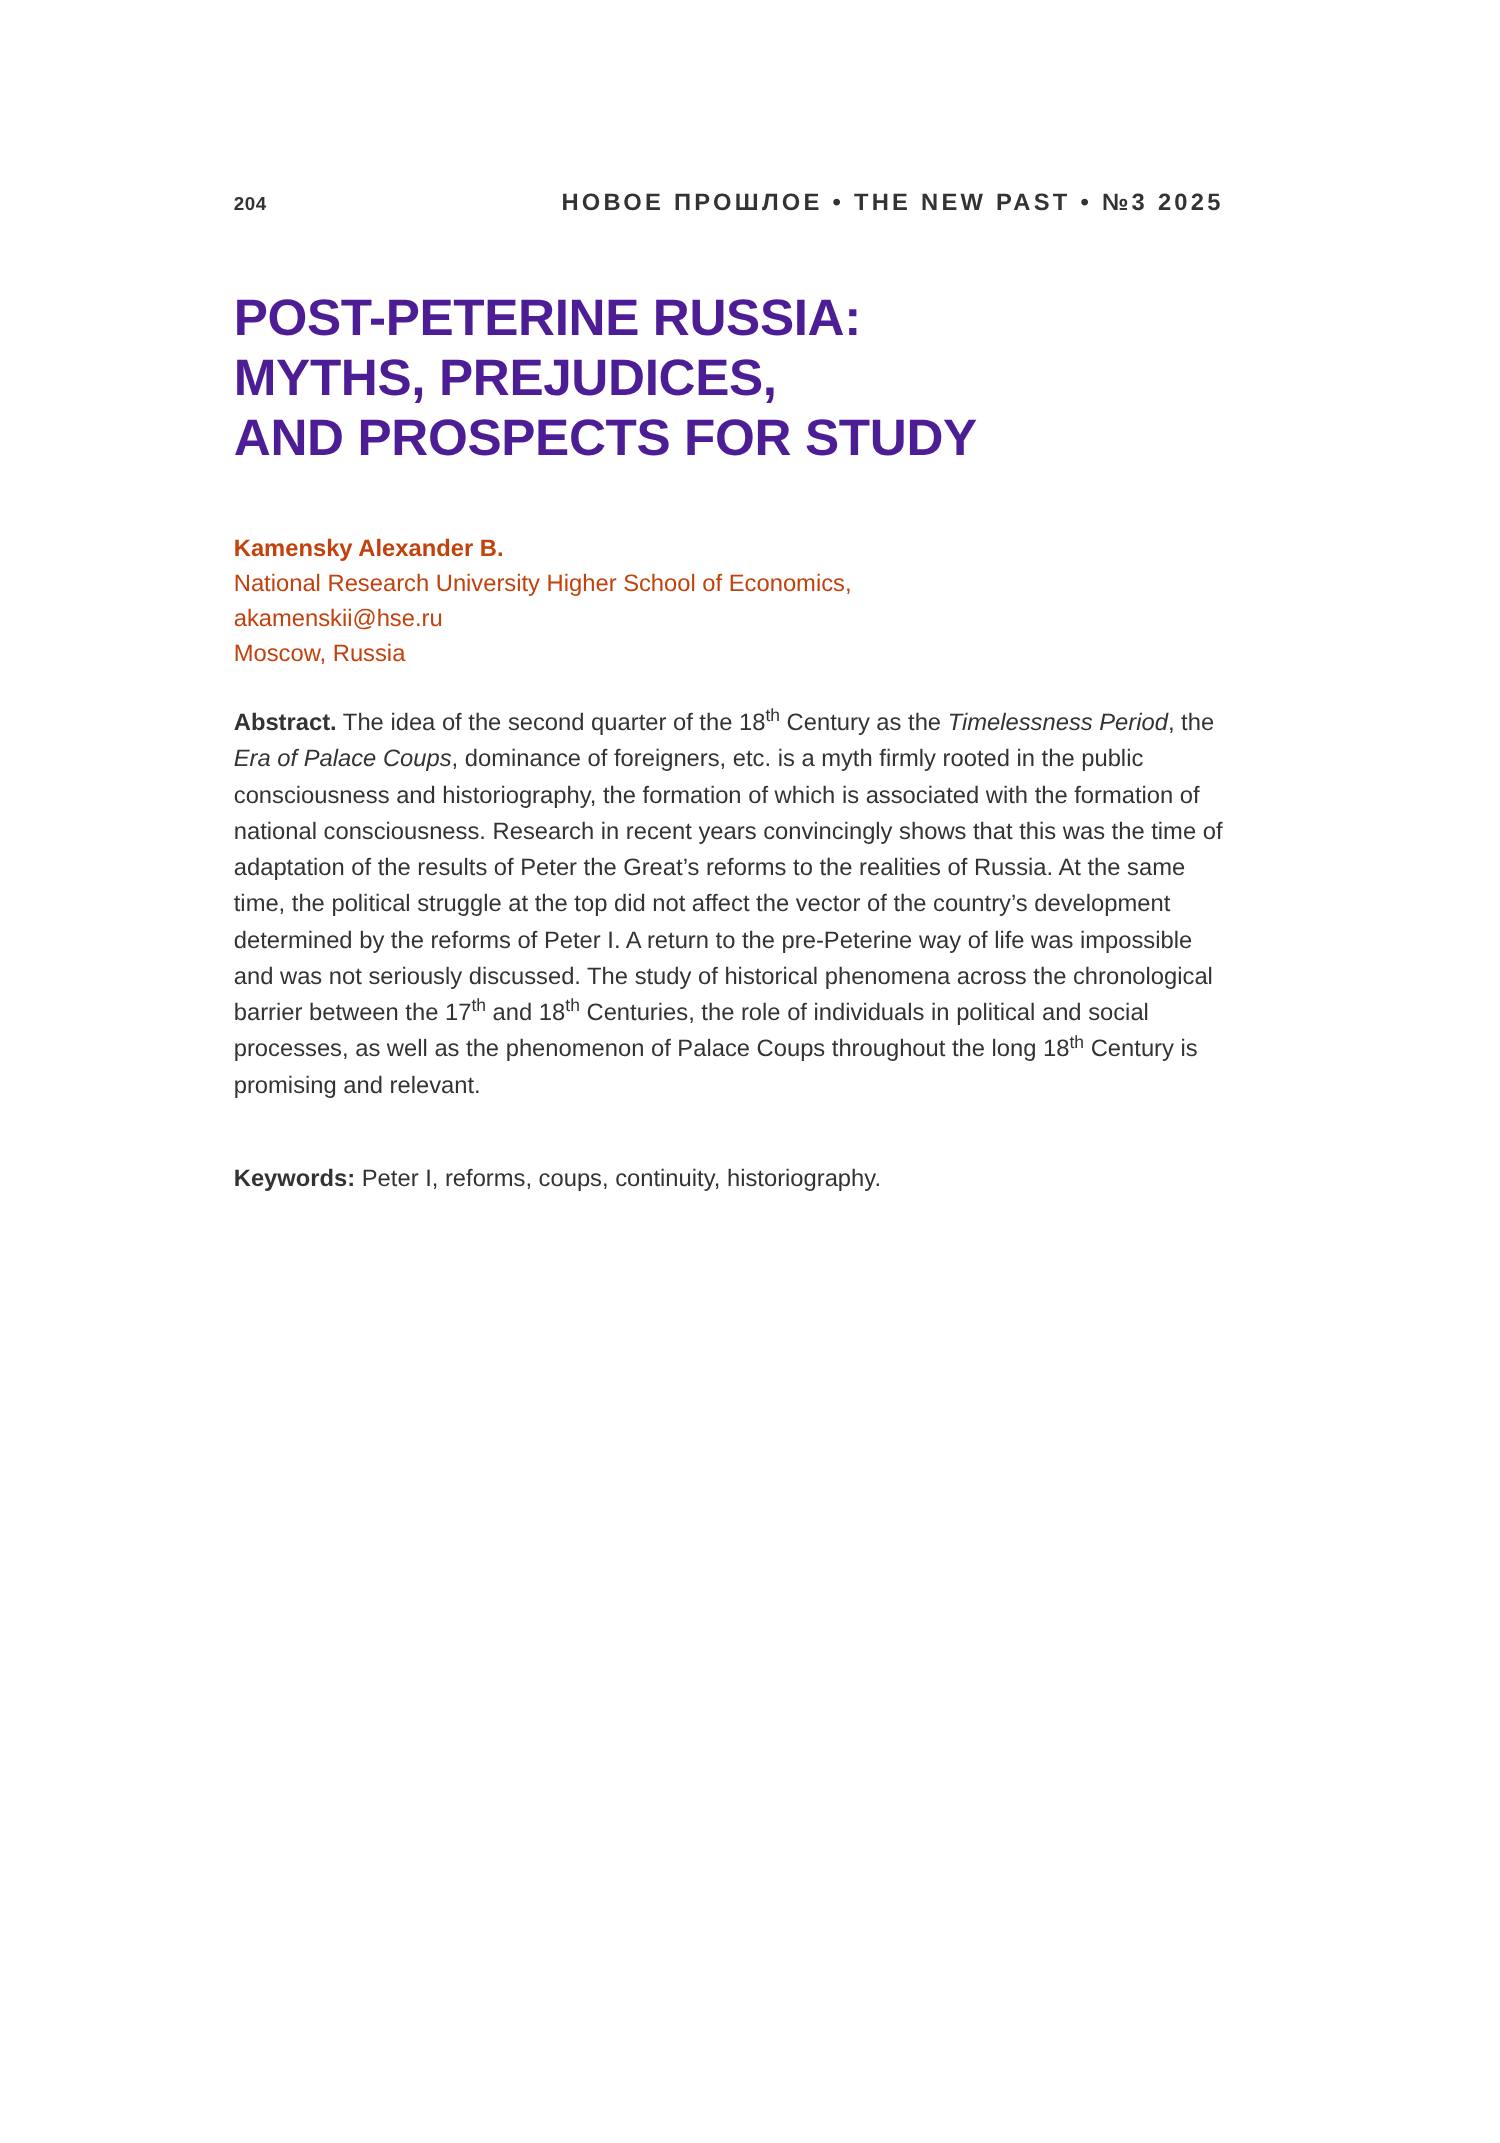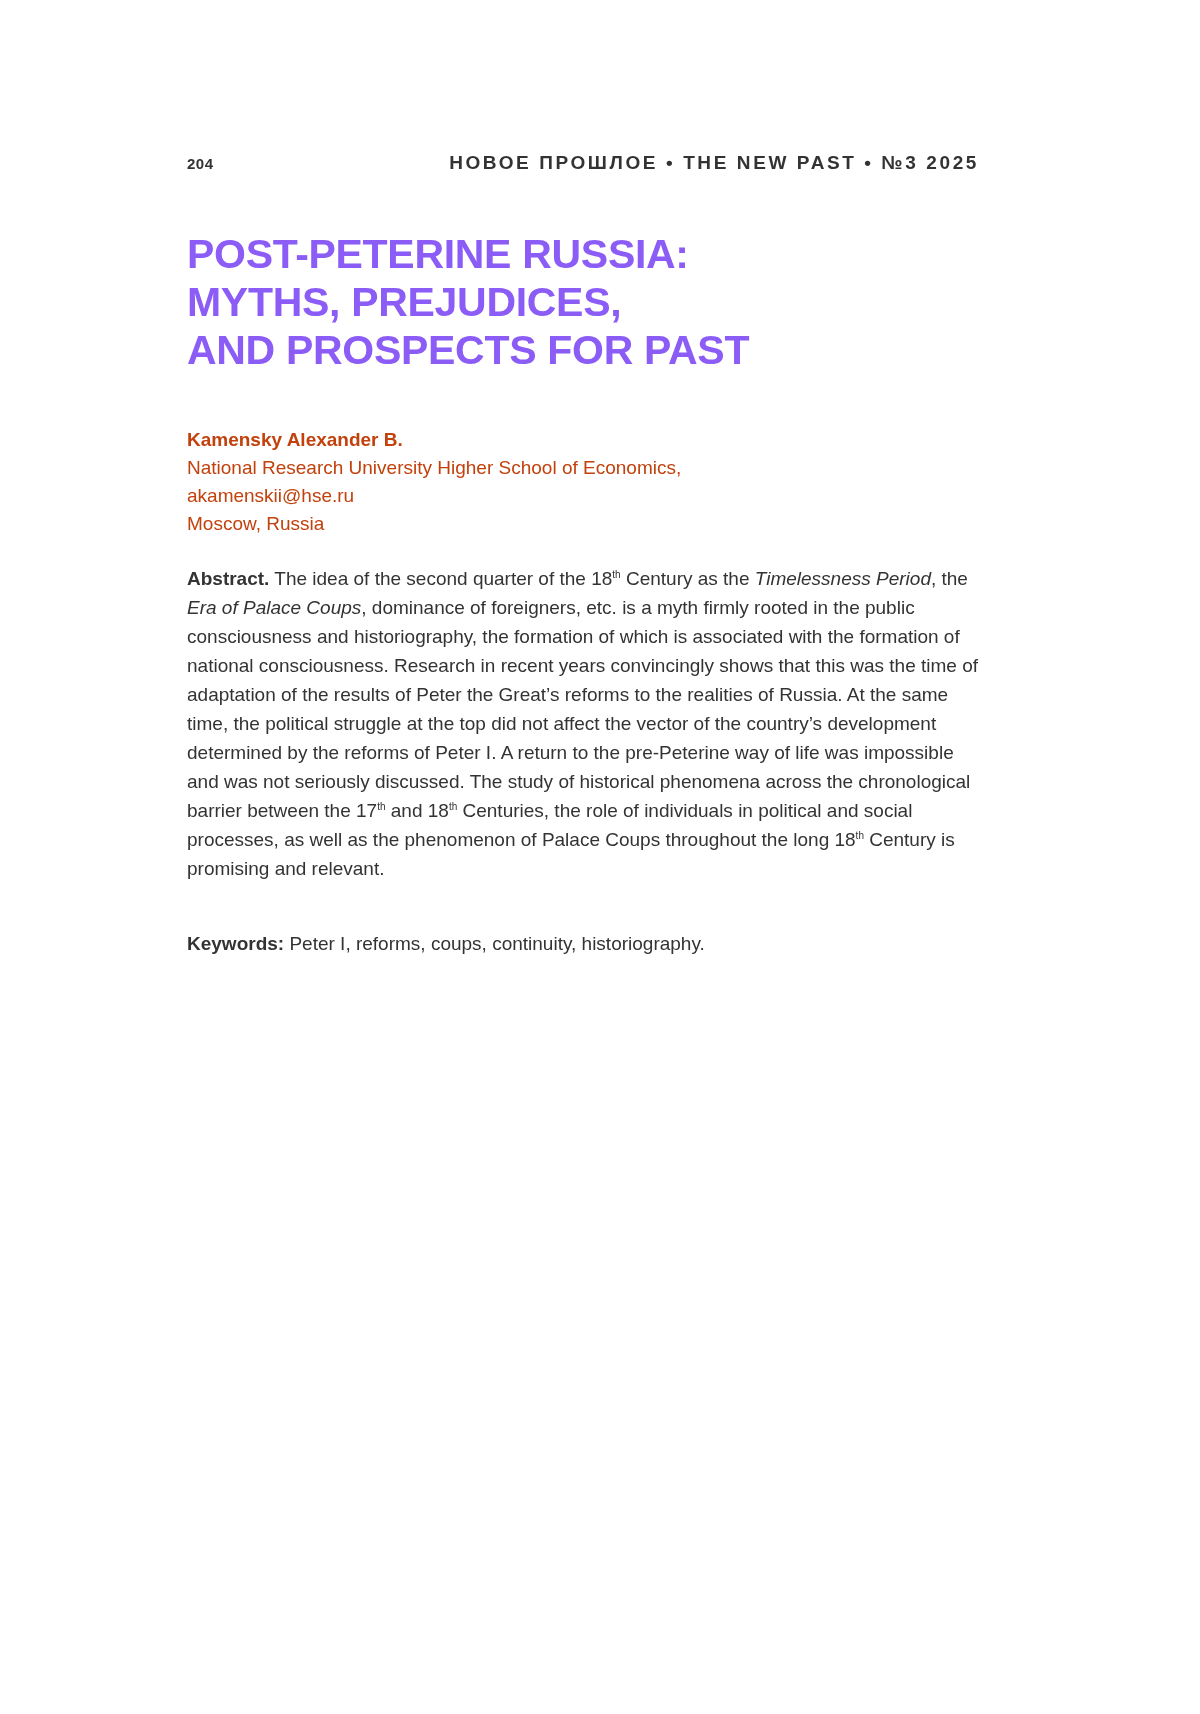--- a/index.html
+++ b/index.html
@@ -38,40 +38,40 @@
     letter-spacing: 2.6px;
     color: #333333;
     white-space: nowrap;
   }
   .article-title {
     margin-top: 56px;
     font-size: 41px;
     line-height: 48px;
     font-weight: bold;
     letter-spacing: -0.3px;
-    color: #8b5cf6;
+    color: #4c1d95;
   }
   .author-block {
     margin-top: 52px;
     font-size: 19px;
     line-height: 28px;
     color: #c2410c;
   }
   .author-name { font-weight: bold; }
   .abstract {
     margin-top: 26px;
     font-size: 19px;
     line-height: 29px;
     color: #333333;
     text-align: left;
   }
   .abstract .label { font-weight: bold; text-align: center; }
   .abstract i { font-style: italic; }
   .abstract sup {
-    font-size: 10px;
+    font-size: 14px;
     line-height: 0;
     vertical-align: baseline;
     position: relative;
     top: -7px;
   }
   .keywords {
     margin-top: 46px;
     font-size: 19px;
     line-height: 29px;
     color: #333333;
@@ -85,21 +85,21 @@
   <div class="content">
 
     <div class="running-header">
       <span class="page-number">204</span>
       <span class="running-title">НОВОЕ ПРОШЛОЕ • THE NEW PAST • №3 2025</span>
     </div>
 
     <h1 class="article-title">
       <div>POST-PETERINE RUSSIA:</div>
       <div>MYTHS, PREJUDICES,</div>
-      <div>AND PROSPECTS FOR PAST</div>
+      <div>AND PROSPECTS FOR STUDY</div>
     </h1>
 
     <div class="author-block">
       <div class="author-name">Kamensky Alexander B.</div>
       <div>National Research University Higher School of Economics,</div>
       <div>akamenskii@hse.ru</div>
       <div>Moscow, Russia</div>
     </div>
 
     <p class="abstract"><span class="label">Abstract.</span><span><span> The idea of the second quarter of the 18</span><sup>th</sup><span> Century as the </span><i>Timelessness Period</i><span>, the </span><i>Era of Palace Coups</i><span>, dominance of foreigners, etc. is a myth firmly rooted in the public consciousness and historiography, the formation of which is associated with the formation of national consciousness. Research in recent years convincingly shows that this was the time of adaptation of the results of Peter the Great’s reforms to the realities of Russia. At the same time, the political struggle at the top did not affect the vector of the country’s development determined by the reforms of Peter I. A return to the pre-Peterine way of life was impossible and was not seriously discussed. The study of historical phenomena across the chronological barrier between the 17</span><sup>th</sup><span> and 18</span><sup>th</sup><span> Centuries, the role of individuals in political and social processes, as well as the phenomenon of Palace Coups throughout the long 18</span><sup>th</sup><span> Century is promising and relevant.</span></span></p>

